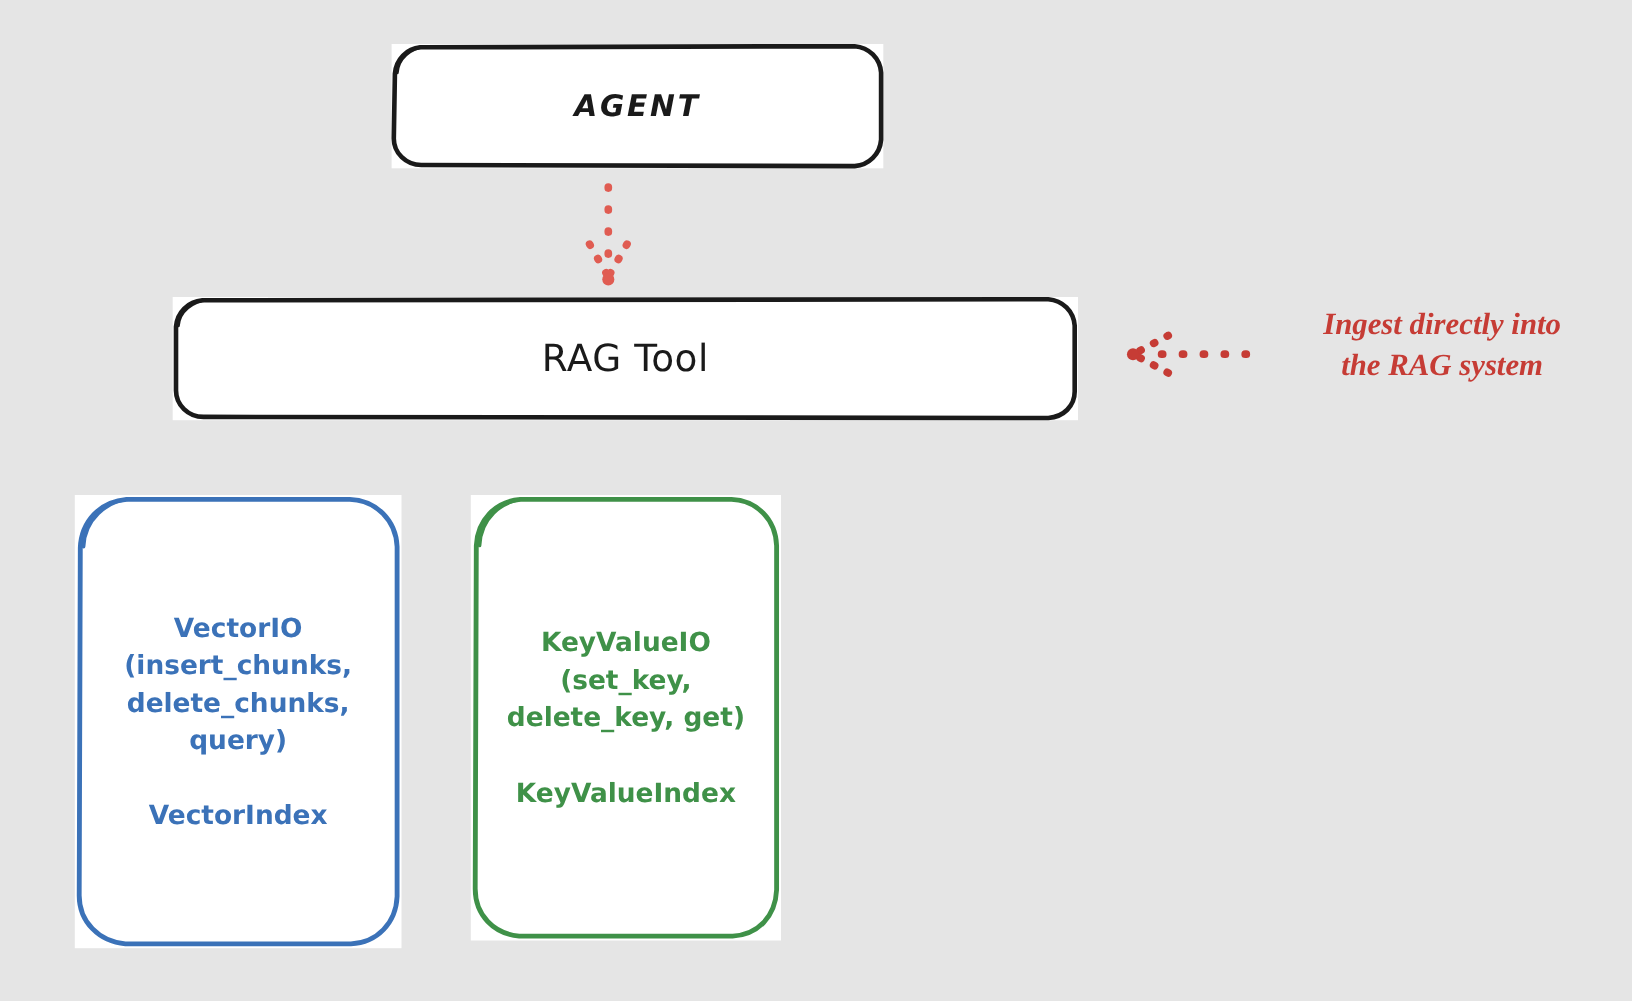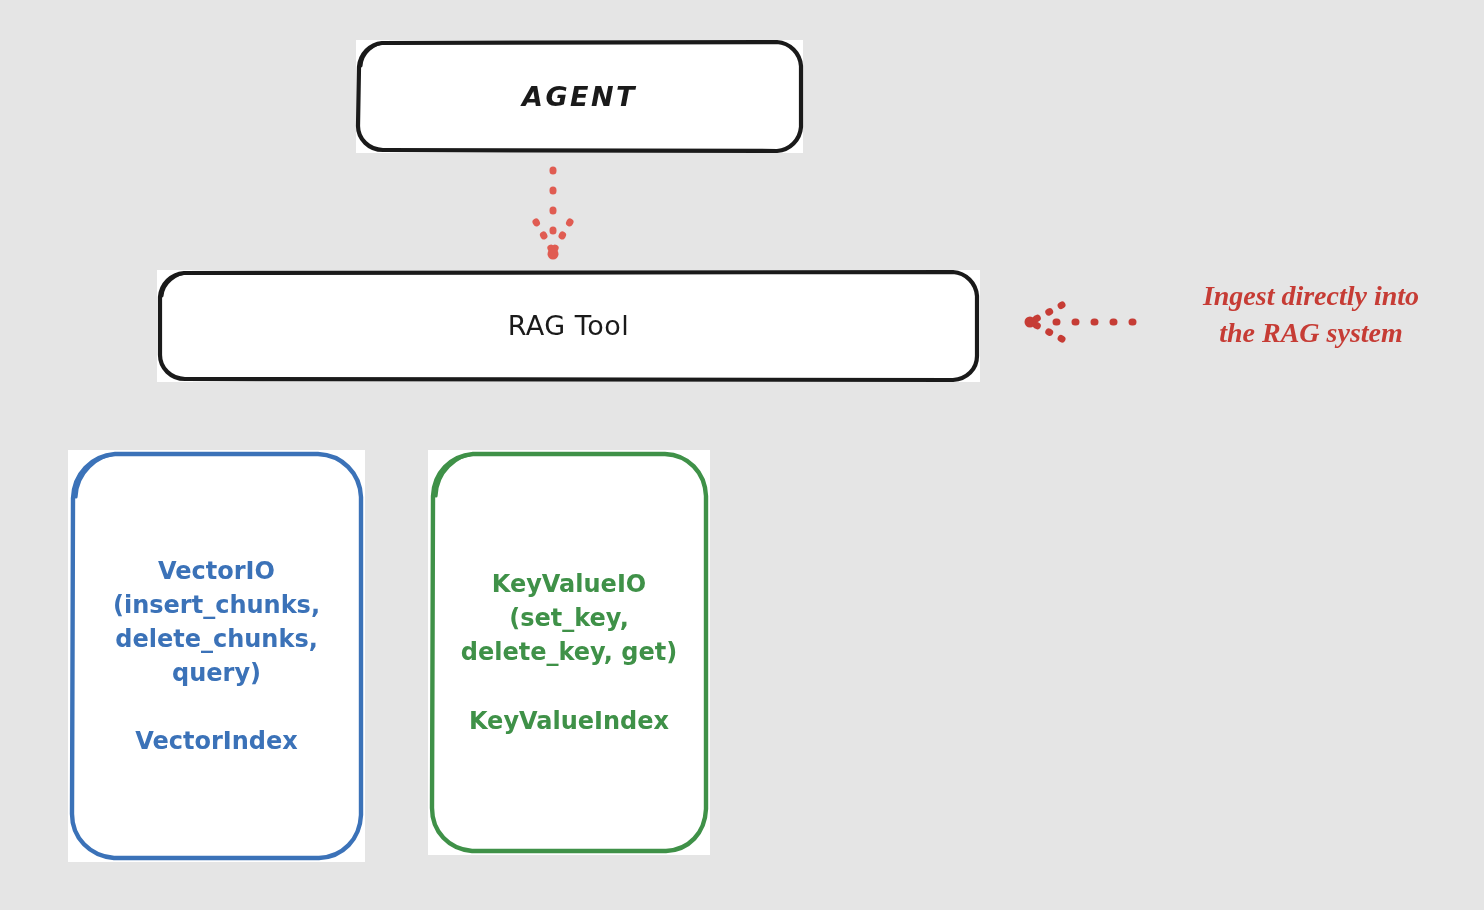--- a/index.html
+++ b/index.html
@@ -59,21 +59,21 @@
     letter-spacing: 2.5px;
     color: #1a1a1a;
   }
 
   #ragtool-node {
     left: 157px; top: 270px;
     width: 823px; height: 112px;
   }
   #ragtool-node .label {
     font-family: "DejaVu Sans", sans-serif;
-    font-size: 27px;
+    font-size: 34px;
     font-weight: 500;
     letter-spacing: 0.5px;
     color: #1a1a1a;
   }
 
   #vectorio-node {
     left: 68px;  top: 450px;
     width: 297px; height: 412px;
   }
   #keyvalueio-node {

